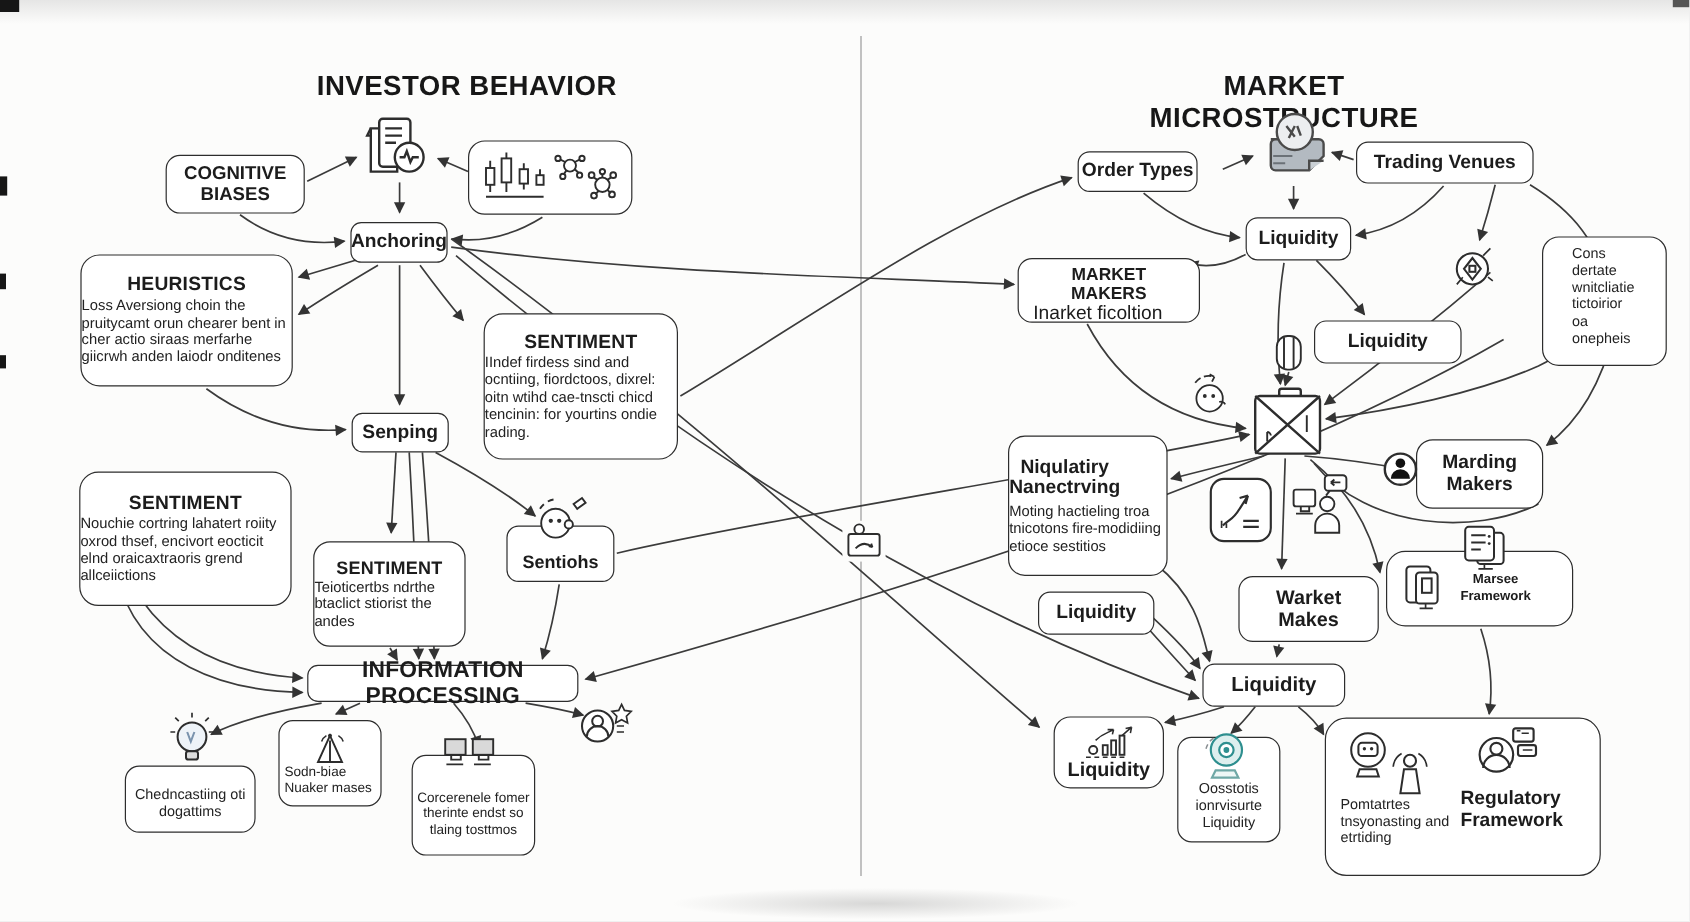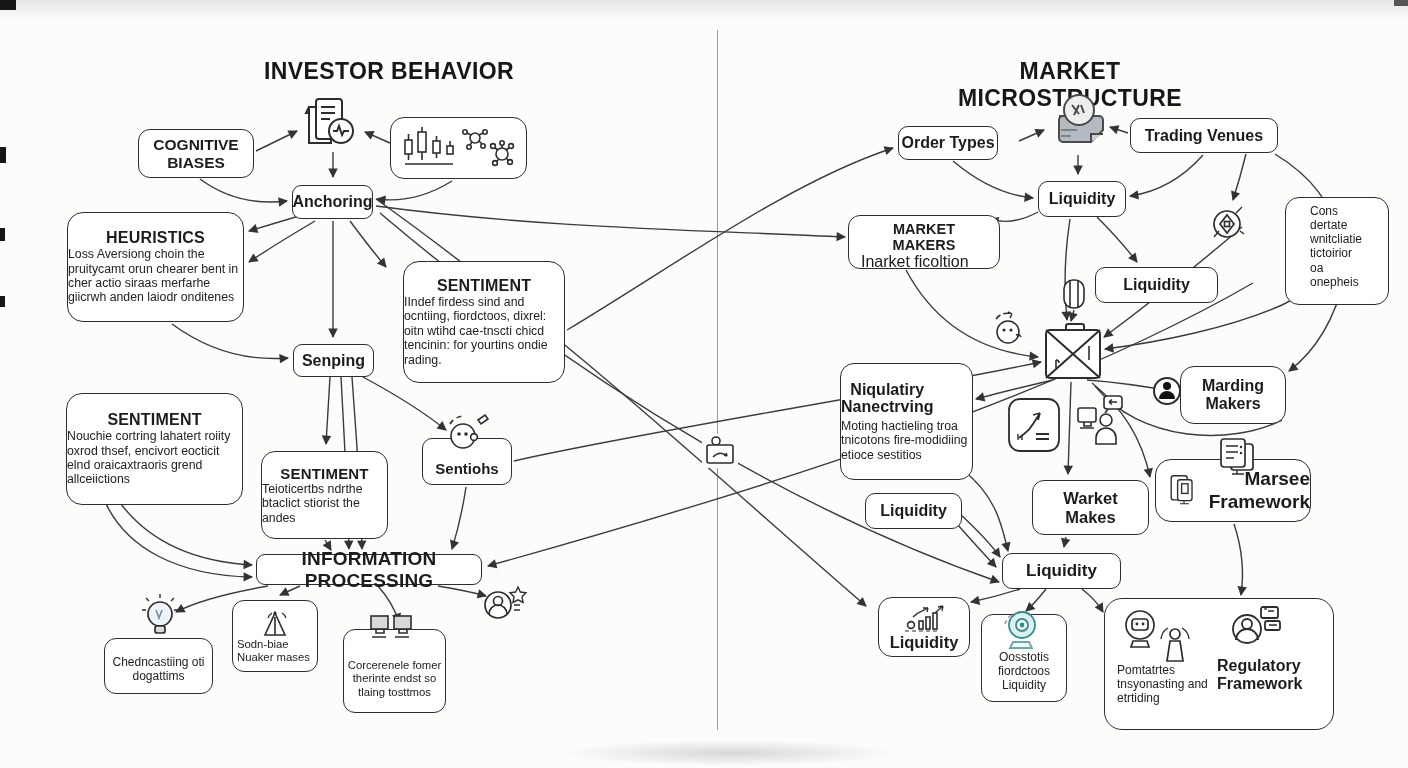--- a/index.html
+++ b/index.html
@@ -347,21 +347,21 @@
     <path d="M24,34 v4 m-5,0 h12" stroke-width="1.4"></path>
   </svg>
 </div>
 <div class="nb" style="left:1155px;top:459px;width:156px;height:63px;border-radius:16px;justify-content:flex-start;padding-left:12px;">
   <svg width="42" height="46" viewBox="0 0 42 46" fill="none" stroke="#2d2d2d" stroke-width="1.7">
     <rect x="4" y="4" width="20" height="30" rx="3" fill="#fff"></rect>
     <rect x="12" y="9" width="18" height="26" rx="3" fill="#fff"></rect>
     <rect x="17" y="14" width="8" height="12" fill="#fff"></rect>
     <path d="M20,35 v4 m-5,0 h11" stroke-width="1.4"></path>
   </svg>
-  <div class="pre" style="font-size:19px;font-weight:600;line-height:1.2;text-align:right;margin-left:7px;">Marsee
+  <div class="pre" style="font-size:11px;font-weight:600;line-height:1.2;text-align:center;margin-left:7px;">Marsee
 Framework</div>
 </div>
 
 <div class="nb" style="left:1002px;top:553px;width:119px;height:36px;border-radius:10px;font-size:17px;font-weight:700;">Liquidity</div>
 
 <div class="nb col" style="left:878px;top:597px;width:92px;height:60px;border-radius:14px;padding:3px;">
   <svg width="62" height="30" viewBox="0 0 62 30" fill="none" stroke="#2d2d2d" stroke-width="1.6">
     <path d="M20,14 C26,8 30,8 35,5 m0,0 l-5,0 m5,0 l-1,4" stroke-width="1.3"></path>
     <path d="M42,10 L50,3 m0,0 l-5,1 m5,-1 l-1,5" stroke-width="1.3"></path>
     <rect x="26" y="18" width="4" height="8" fill="#fff"></rect>
@@ -375,21 +375,21 @@
 
 <div class="icon" style="left:1001px;top:608px;">
   <svg width="40" height="44" viewBox="0 0 40 44" fill="none" stroke="#2e8f8f" stroke-width="1.8">
     <path d="M4,16 a16,16 0 0 1 8,-10" stroke="#8a8f93" stroke-dasharray="4 3" stroke-width="1.3"></path>
     <circle cx="21" cy="17" r="13" fill="#ddefee"></circle>
     <circle cx="21" cy="17" r="6" fill="#fff"></circle>
     <circle cx="21" cy="17" r="2.4" fill="#2e8f8f" stroke="none"></circle>
     <path d="M12,34 h16 l3,6 h-22 z" fill="#eef7f6" stroke="#6fa8a6"></path>
   </svg>
 </div>
-<div class="nb col tiny" style="left:981px;top:614px;width:86px;height:88px;border-radius:12px;font-size:12px;padding-top:26px;">Oosstotis fiordctoos Liquidity</div>
+<div class="nb col tiny" style="left:981px;top:614px;width:86px;height:88px;border-radius:12px;font-size:12px;padding-top:26px;">Oosstotis ionrvisurte Liquidity</div>
 
 <div class="nb" style="left:1104px;top:598px;width:230px;height:132px;border-radius:18px;">
   <div class="icon" style="left:14px;top:8px;position:absolute;">
     <svg width="42" height="44" viewBox="0 0 42 44" fill="none" stroke="#2d2d2d" stroke-width="1.7">
       <circle cx="21" cy="18" r="14" fill="#fff"></circle>
       <rect x="13" y="12" width="16" height="11" rx="3" fill="#fff"></rect>
       <circle cx="18" cy="17" r="1.4" fill="#2d2d2d" stroke="none"></circle>
           <circle cx="24" cy="17" r="1.4" fill="#2d2d2d" stroke="none"></circle>
       <path d="M14,34 h14 l2,6 h-18 z" fill="#fff"></path>
     </svg>

